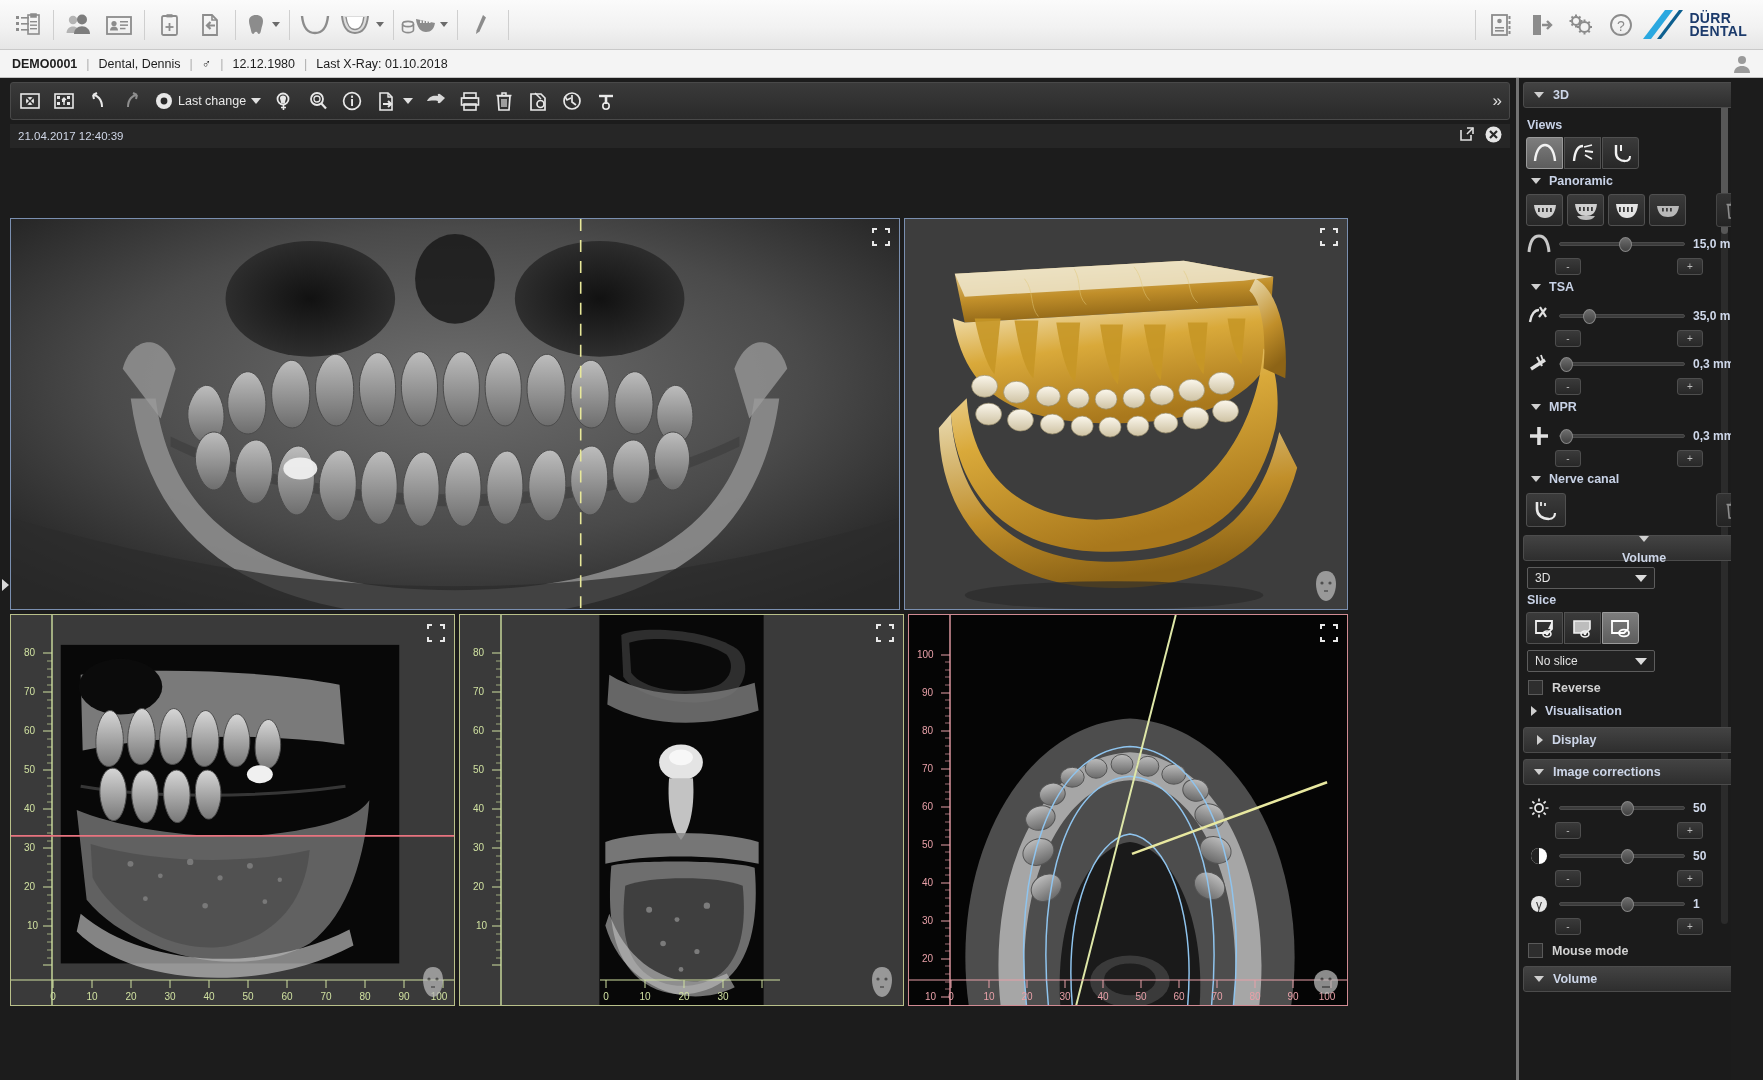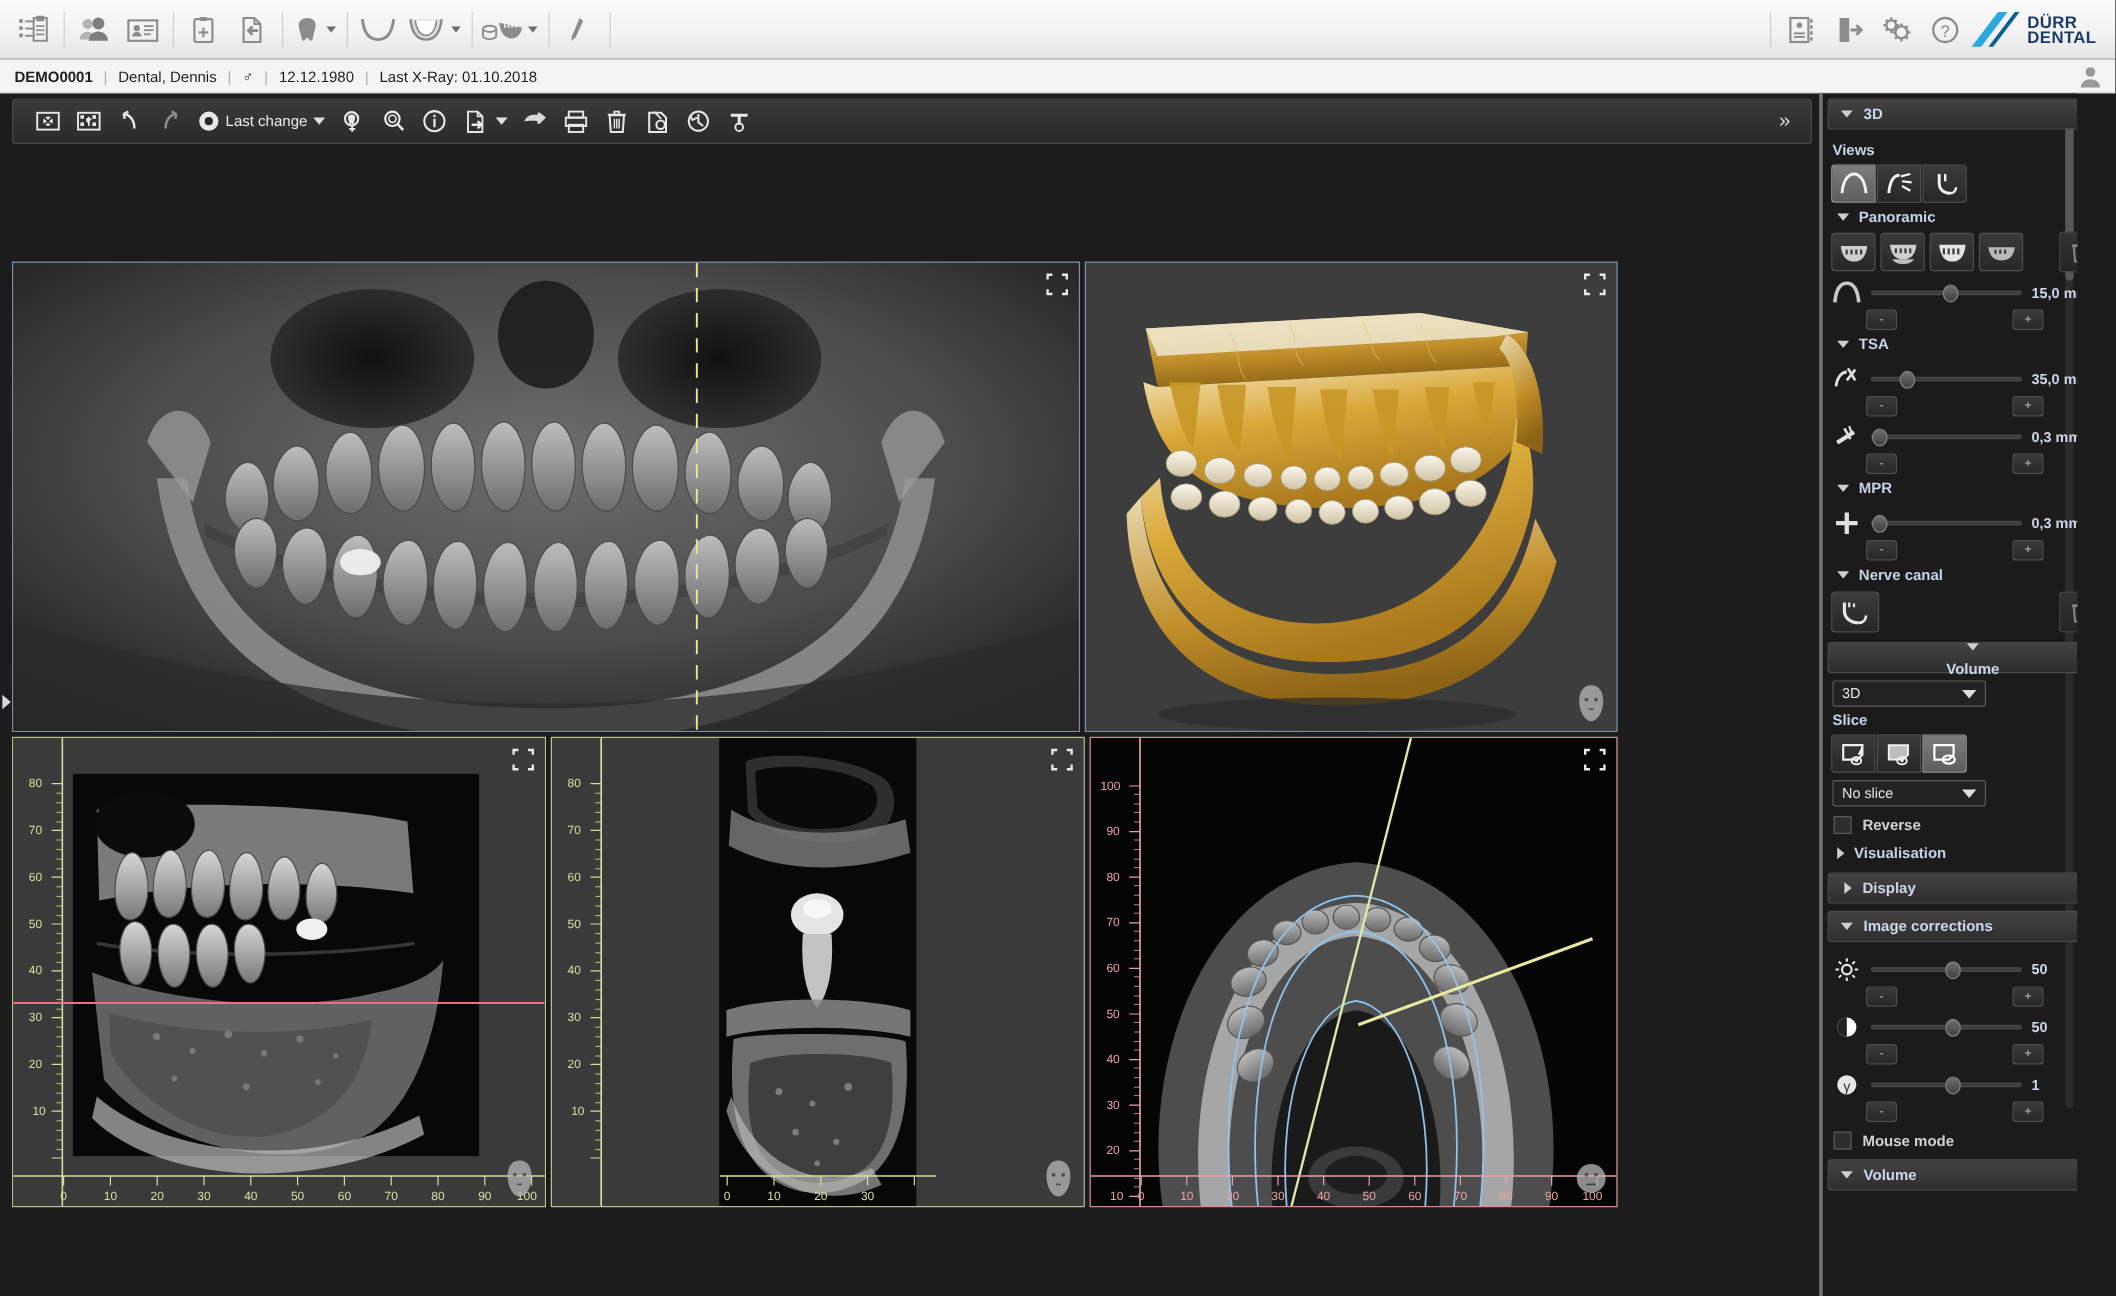--- a/index.html
+++ b/index.html
@@ -38,21 +38,21 @@
 
   
   .workspace{ position:relative; width:1763px; height:1002px; background:#1c1c1c; display:flex; }
   .left-col{ width:1516px; height:1002px; position:relative; }
 
   
   .img-toolbar{
     position:absolute; left:10px; top:4px; right:6px; height:38px;
     background:linear-gradient(to bottom,#3a3a3a,#2a2a2a);
     border:1px solid #494949; border-radius:3px;
-    display:flex; align-items:center; padding:0 12px;
+    display:flex; align-items:center; padding:0 2px;
   }
   .it-btn{ width:34px;height:30px; display:flex;align-items:center;justify-content:center;cursor:pointer;border-radius:2px;}
   .it-lastchange{ display:flex;align-items:center;gap:5px;cursor:pointer;padding:0 6px;height:30px;border-radius:2px;}
   .it-lastchange span{ color:#e9e9e9;font-size:12.5px;}
   .caret-w{ width:0;height:0;border-left:5px solid transparent;border-right:5px solid transparent;border-top:6px solid #e0e0e0;}
   .chev-right{ margin-left:auto; color:#ddd; font-size:17px; padding-right:8px; cursor:pointer; letter-spacing:-3px;}
 
   
   .date-strip{ position:absolute; left:10px; top:46px; right:6px; height:24px;
     background:#262626; display:flex; align-items:center; padding:0 8px; }
@@ -448,20 +448,38 @@
       <div class="it-btn">
         <svg width="22" height="22" viewBox="0 0 22 22">
             <path d="M4 6h14" stroke="#e8e8e8" stroke-width="2.4"></path>
         <path d="M11 6v8" stroke="#e8e8e8" stroke-width="2.6"></path>
         <circle cx="11" cy="16" r="3.2" fill="none" stroke="#e8e8e8" stroke-width="1.6"></circle>
           </svg>
       </div>
       <div class="chev-right">»</div>
     </div>
 
+    <div class="date-strip">
+      <span class="dt">21.04.2017 12:40:39</span>
+      <span class="acts">
+        <span>
+          <svg width="16" height="16" viewBox="0 0 16 16">
+              <path d="M2 4v10h10V9" fill="none" stroke="#e0e0e0" stroke-width="1.6"></path>
+          <path d="M8 2h6v6" fill="none" stroke="#e0e0e0" stroke-width="1.6"></path>
+              <path d="M14 2L8 8" stroke="#e0e0e0" stroke-width="1.6"></path>
+            </svg>
+        </span>
+        <span>
+          <svg width="17" height="17" viewBox="0 0 17 17">
+              <circle cx="8.5" cy="8.5" r="8" fill="#e6e6e6"></circle>
+          <path d="M5 5l7 7M12 5l-7 7" stroke="#2a2a2a" stroke-width="2.2"></path>
+            </svg>
+        </span>
+      </span>
+    </div>
 
     <div class="vp-grid">
 
       <div class="vp vp-pano">
         <svg class="xr" viewBox="0 0 890 392" preserveAspectRatio="none">
           <defs>
             <radialGradient id="pgBack" cx="50%" cy="42%" r="72%">
               <stop offset="0%" stop-color="#6e6e6e"></stop>
                 <stop offset="55%" stop-color="#4a4a4a"></stop>
               <stop offset="100%" stop-color="#1c1c1c"></stop>

